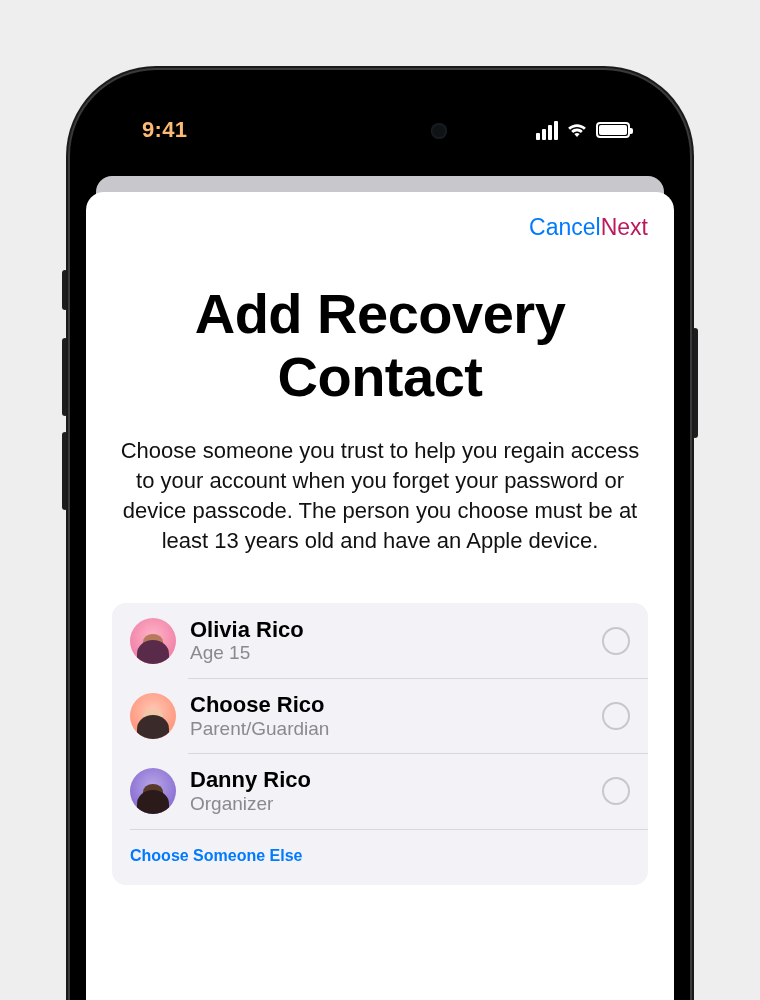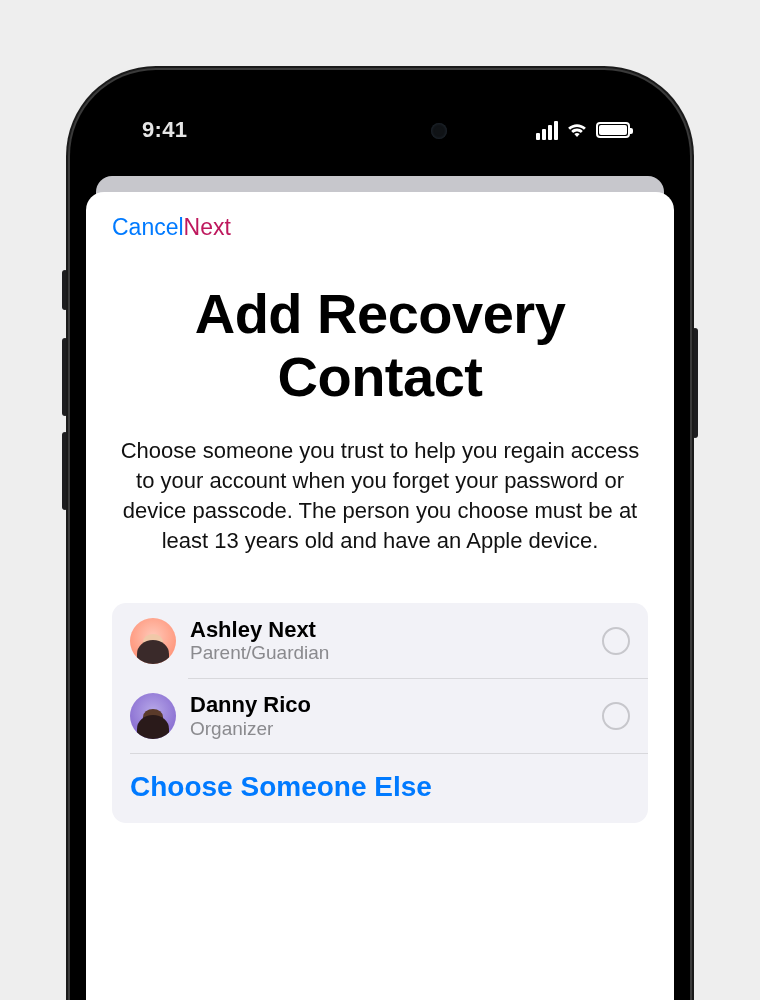--- a/index.html
+++ b/index.html
@@ -67,21 +67,21 @@
     }
 
     .status-bar {
       position: absolute;
       top: 0; left: 0; right: 0;
       height: 80px;
       display: flex;
       align-items: center;
       justify-content: space-between;
       padding: 0 44px 0 56px;
-      color: #e5e5e5;
+      color: #fdba74;
       z-index: 20;
     }
     .status-time {
       font-size: 22px;
       font-weight: 600;
       letter-spacing: 0.3px;
       margin-top: 8px;
     }
     .status-icons {
       display: flex;
@@ -116,21 +116,21 @@
     }
     .sheet {
       position: absolute;
       top: 106px; left: 0; right: 0; bottom: 0;
       background: #fff;
       border-radius: 18px 18px 0 0;
       padding: 22px 26px 0 26px;
     }
     .nav-row {
       display: flex;
-      justify-content: flex-start;
+      justify-content: flex-end;
       align-items: center;
       font-size: 23px;
     }
     .nav-cancel { color: #007aff; font-weight: 400; }
     .nav-next { color: #be185d; font-weight: 400; }
 
     .title {
       font-size: 56px;
       font-weight: 700;
       text-align: center;
@@ -196,21 +196,21 @@
       width: 28px; height: 28px;
       border: 2px solid #c7c7cc;
       border-radius: 50%;
       flex-shrink: 0;
     }
     .choose-row {
       padding: 18px 18px 20px 18px;
       position: relative;
     }
     .choose-link {
-      font-size: 28px;
+      font-size: 16px;
       font-weight: 600;
       color: #007aff;
     }
   </style>
 </head>
 <body>
 
 <div class="device-wrap">
   <div class="side-button sb-right"></div>
   <div class="side-button sb-left-1"></div>
@@ -252,25 +252,33 @@
         <div class="nav-row">
           <span class="nav-cancel">Cancel</span>
           <span class="nav-next">Next</span>
         </div>
 
         <h1 class="title">Add Recovery Contact</h1>
         <p class="description">Choose someone you trust to help you regain access to your account when you forget your password or device passcode. The person you choose must be at least 13 years old and have an Apple device.</p>
 
         <div class="list-card">
 
+          <div class="list-row">
+            <div class="avatar av-1"></div>
+            <div class="row-text">
+              <div class="row-name">Olivia Rico</div>
+              <div class="row-sub">Age 15</div>
+            </div>
+            <div class="radio"></div>
+          </div>
 
           <div class="list-row">
             <div class="avatar av-2"></div>
             <div class="row-text">
-              <div class="row-name">Ashley Next</div>
+              <div class="row-name">Choose Rico</div>
               <div class="row-sub">Parent/Guardian</div>
             </div>
             <div class="radio"></div>
           </div>
 
           <div class="list-row">
             <div class="avatar av-3"></div>
             <div class="row-text">
               <div class="row-name">Danny Rico</div>
               <div class="row-sub">Organizer</div>

